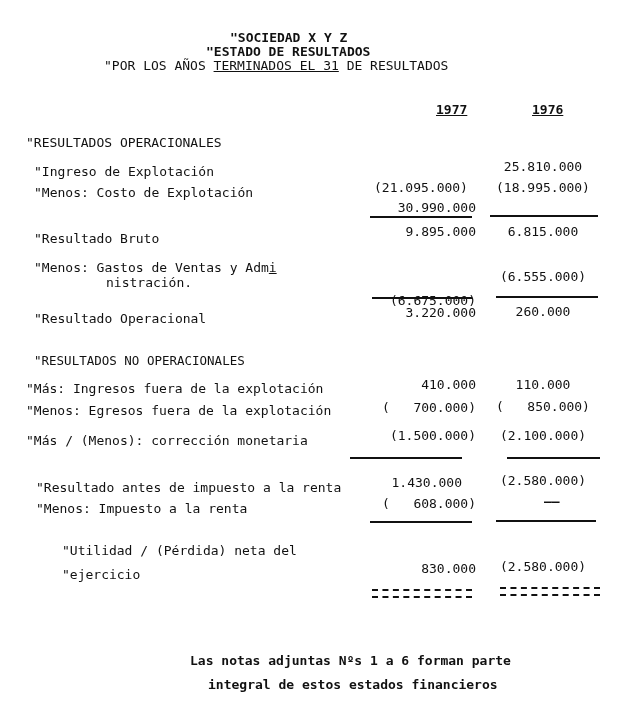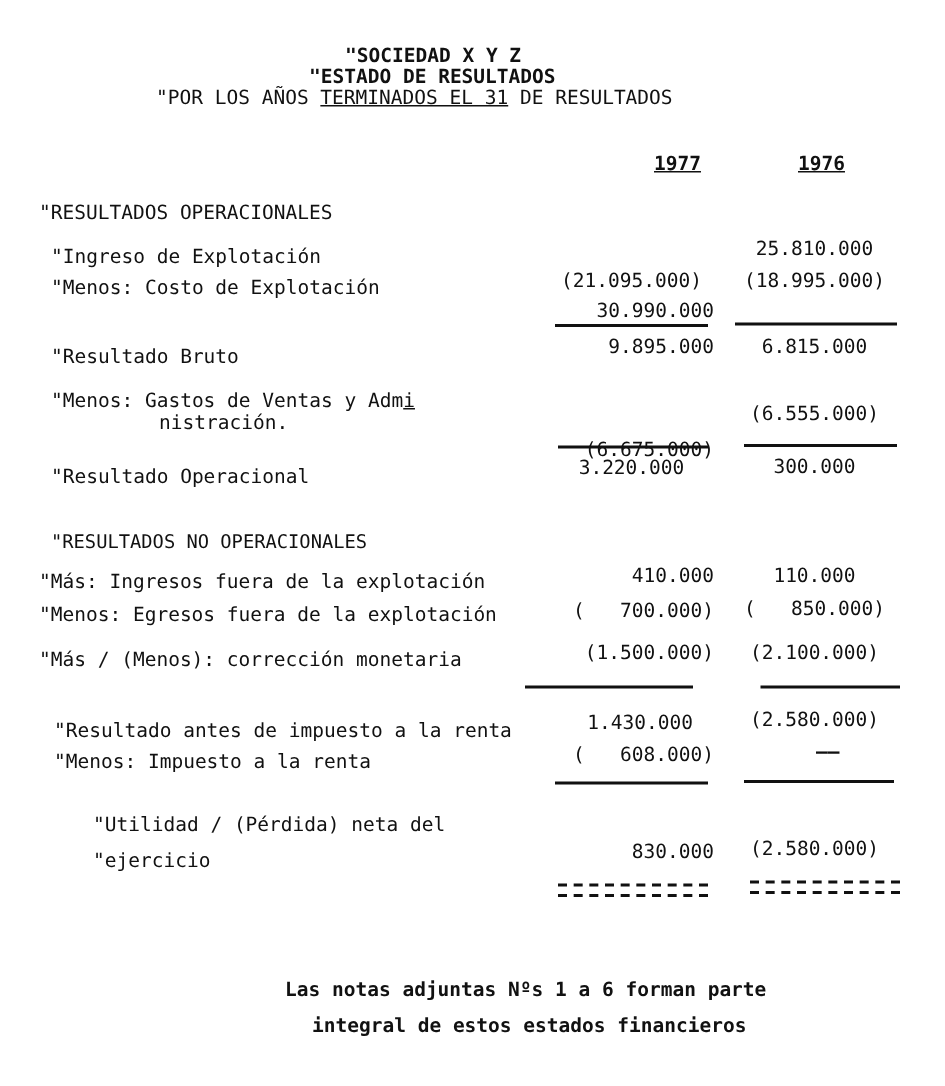--- a/index.html
+++ b/index.html
@@ -58,22 +58,22 @@
   <div class="abs" style="left:106px; top:275px;">nistración.</div>
   <div class="abs num c77" style="top:269px;margin-top:24px;">(6.675.000)</div>
   <div class="abs num c76" style="top:269px;">(6.555.000)</div>
 </div>
 
 <div class="rule thin" style="left:372px; top:297px; width:100px;"></div>
 <div class="rule thin" style="left:496px; top:296px; width:102px;"></div>
 
 <div>
   <div class="abs" style="left:34px; top:311px;">"Resultado Operacional</div>
-  <div class="abs num c77" style="top:305px;text-align:center;">3.220.000</div>
-  <div class="abs num c76" style="top:304px;">300.000</div>
+  <div class="abs num c77" style="top:305px;">3.220.000</div>
+  <div class="abs num c76" style="top:304px;">260.000</div>
 </div>
 
 <div class="abs small" style="left:34px; top:353px;">"RESULTADOS NO OPERACIONALES</div>
 
 <div>
   <div class="abs" style="left:26px; top:381px;">"Más: Ingresos fuera de la explotación</div>
   <div class="abs num c77" style="top:377px;">410.000</div>
   <div class="abs num c76" style="top:377px;">110.000</div>
 </div>
 

